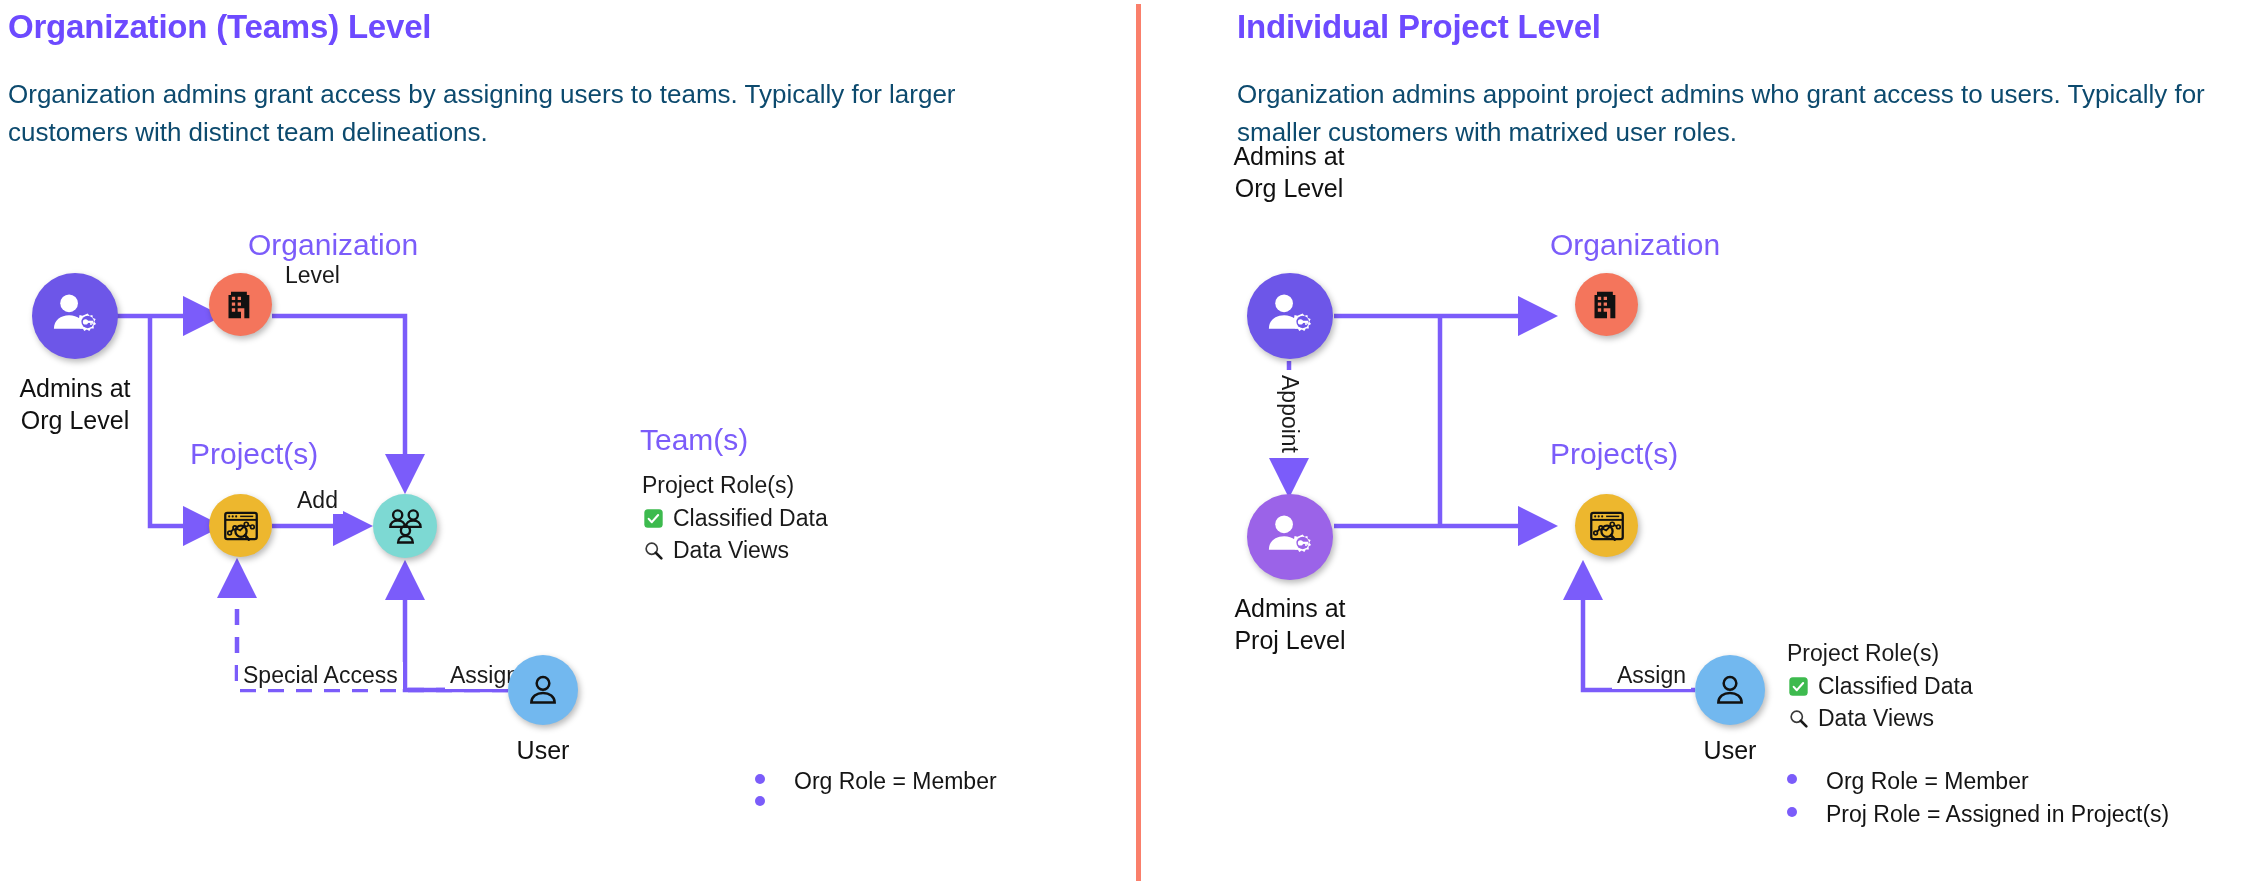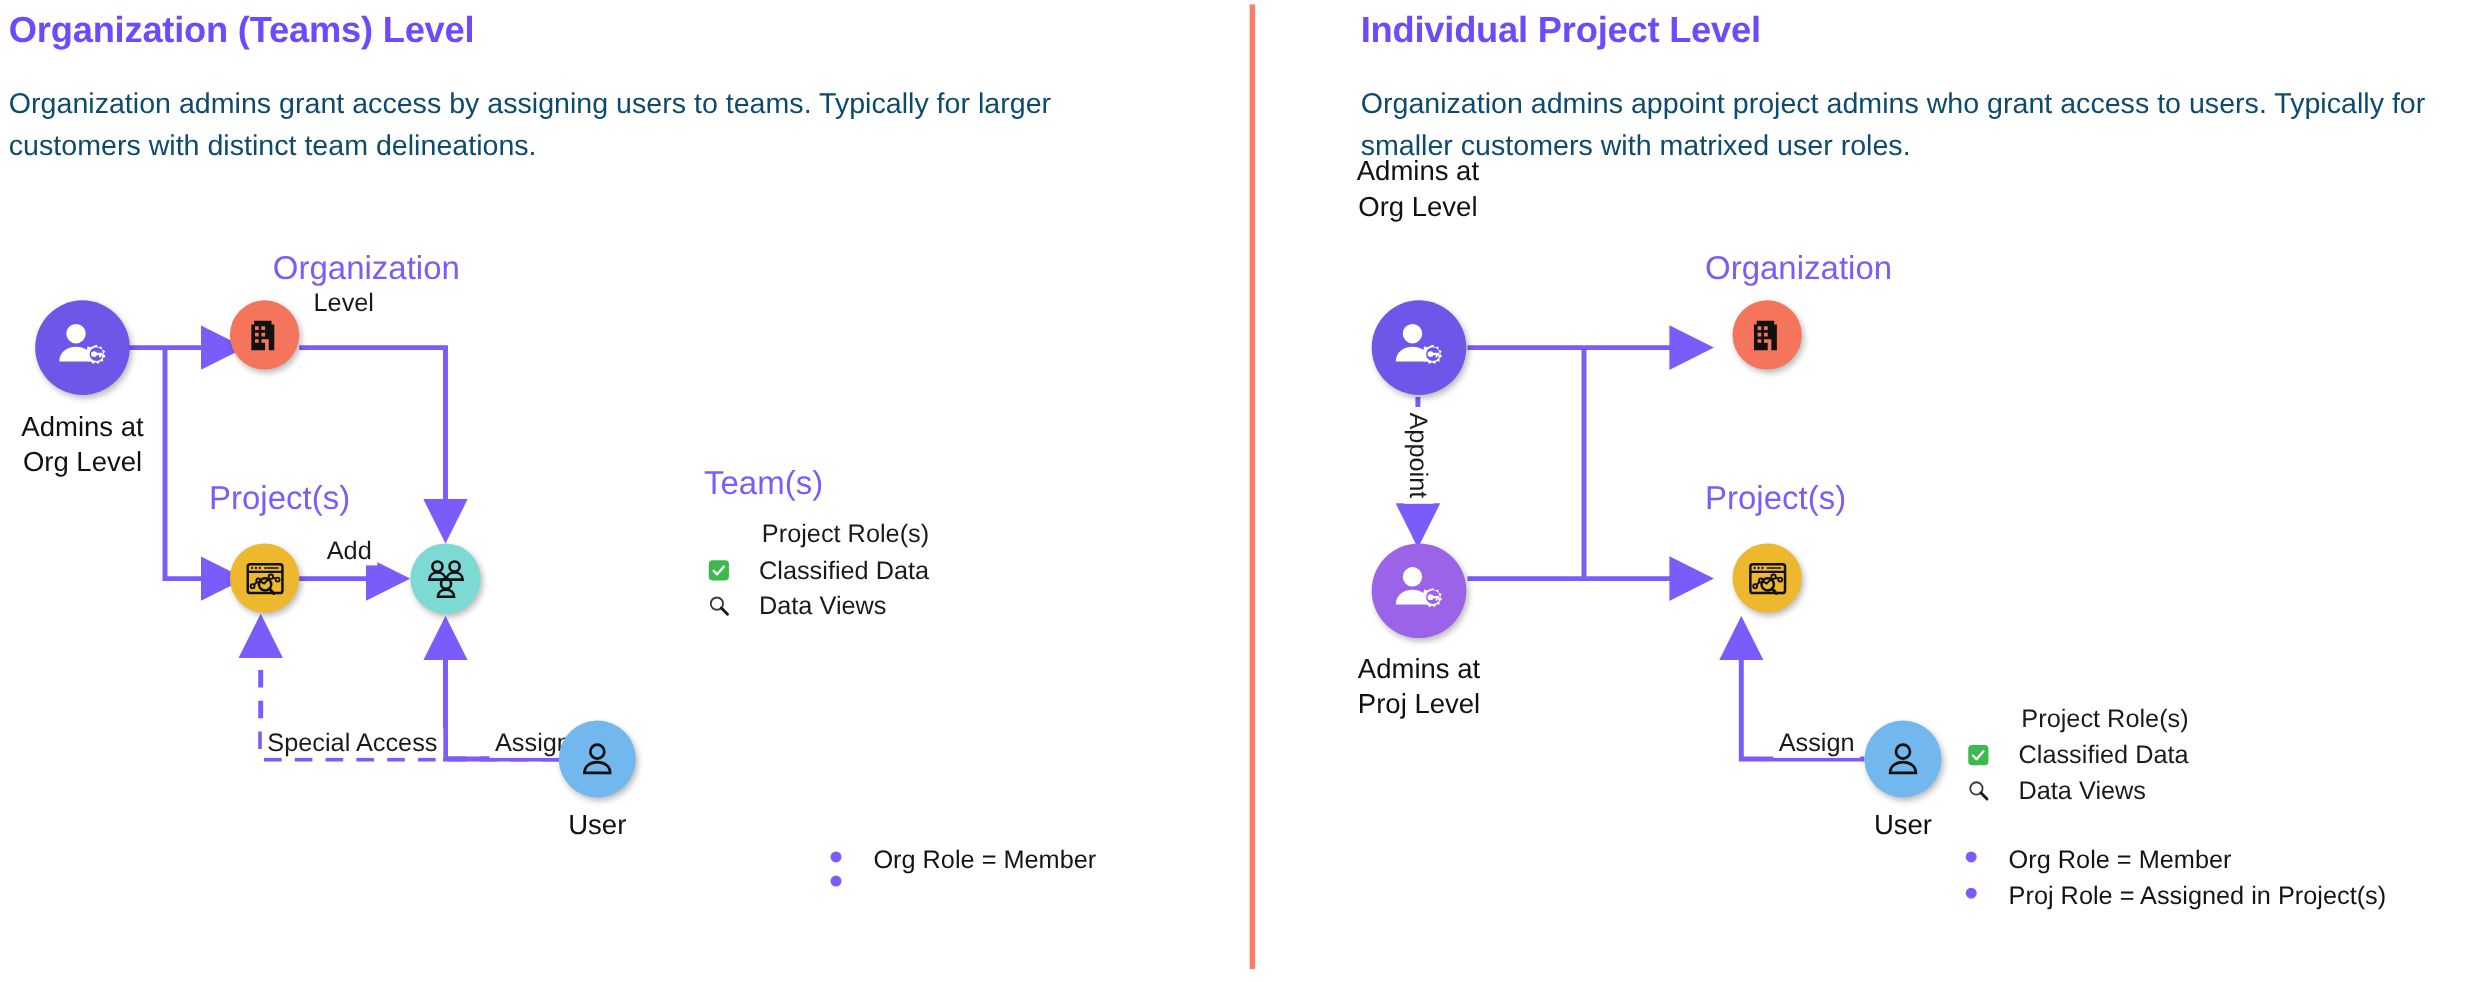--- a/index.html
+++ b/index.html
@@ -89,26 +89,25 @@
     transform: rotate(90deg);
     transform-origin: left top;
   }
 
   .roles-block { position: absolute; }
   .roles-title {
     font-size: 23px;
     color: #1a1a1a;
     margin-bottom: 6px;
     white-space: nowrap;
-    text-align: right;
   }
   .role-row {
     display: flex;
     align-items: center;
-    gap: 26px;
+    gap: 9px;
     font-size: 23px;
     color: #1a1a1a;
     margin-bottom: 5px;
     white-space: nowrap;
   }
   .role-ico { width: 22px; height: 22px; flex: 0 0 22px; display:flex; align-items:center; justify-content:center;}
 
   .bullets { position: absolute; }
   .bullet-row {
     display: flex;

